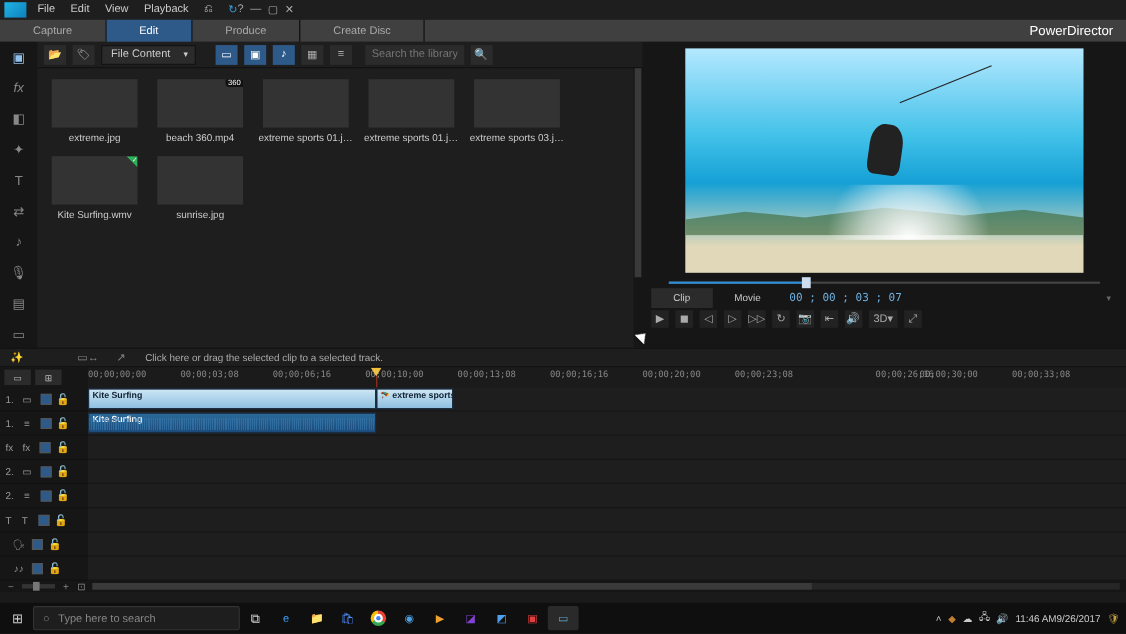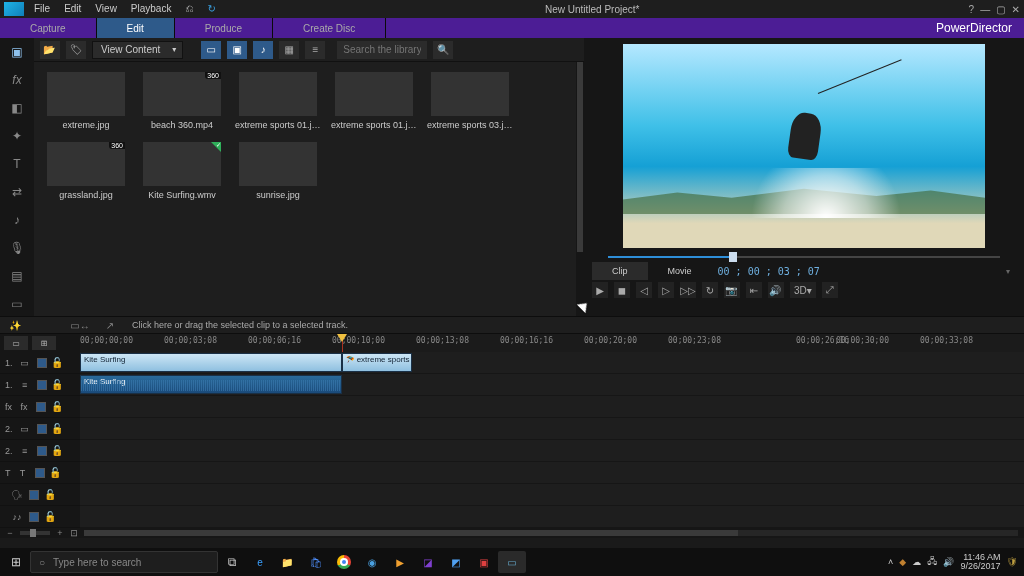--- a/index.html
+++ b/index.html
@@ -3,21 +3,21 @@
 <meta charset="utf-8">
 <style>
 * { margin: 0; padding: 0; box-sizing: border-box; font-family: "Segoe UI", Arial, sans-serif; }
 body { width: 1024px; height: 576px; background: #1a1a1a; color: #bbb; font-size: 10px; overflow: hidden; position: relative; }
 .titlebar { height: 18px; background: #1e1e1e; display: flex; align-items: center; padding: 0 4px; }
 .titlebar .logo { width: 20px; height: 14px; background: linear-gradient(135deg,#1fb4e6,#0f7fba); margin-right: 10px; }
 .titlebar .menu { display: flex; gap: 14px; font-size: 10px; color: #ccc; }
 .titlebar .menu span { cursor: default; }
 .titlebar .title { flex: 1; text-align: center; font-size: 10px; color: #bbb; }
 .titlebar .winctl { display: flex; gap: 6px; color: #aaa; font-size: 10px; }
-.tabbar { height: 20px; background: #4c1d95; display: flex; align-items: stretch; }
+.tabbar { height: 20px; background: #404040; display: flex; align-items: stretch; }
 .tabbar .tab { padding: 0 30px; display: flex; align-items: center; font-size: 10px; color: #aaa; border-right: 1px solid #0a0a0a; }
 .tabbar .tab.active { background: #2e5a8a; color: #fff; }
 .tabbar .brand { margin-left: auto; padding: 0 12px; display: flex; align-items: center; font-size: 12px; color: #fff; font-weight: 300; }
 .main { display: flex; height: 278px; }
 .toolcol { width: 34px; background: #161616; display: flex; flex-direction: column; align-items: center; padding-top: 6px; gap: 12px; }
 .toolcol .tool { width: 20px; height: 16px; color:#888; display:flex; align-items:center; justify-content:center; font-size:12px;}
 .toolcol .tool.active { color: #8ec1ec; }
 .library { flex: 1; background: #1e1e1e; display: flex; flex-direction: column; position: relative; }
 .libtool { height: 24px; display: flex; align-items: center; gap: 6px; padding: 0 6px; border-bottom: 1px solid #111;}
 .libtool .sel { background:#2b2b2b; border:1px solid #111; height:18px; padding:0 22px 0 8px; font-size:10px; color:#ccc; display:flex; align-items:center; position:relative;}
@@ -70,52 +70,51 @@
 .ruler .tick{position:absolute;top:2px;font-family:Consolas,monospace;}
 .ruler .playhead{position:absolute;top:0;bottom:-200px;width:1px;background:#aa3020;z-index:5;}
 .ruler .playhead::before{content:"";position:absolute;top:0;left:-5px;width:10px;height:8px;background:#f0c040;clip-path:polygon(0 0,100% 0,50% 100%);}
 .tracks{display:flex;}
 .thead{width:80px;background:#161616;}
 .trow{height:22px;border-bottom:1px solid #111;display:flex;align-items:center;gap:5px;padding:0 5px;font-size:9px;color:#999;}
 .trow .ticon{width:14px;text-align:center;}
 .trow .tck{width:10px;height:10px;border:1px solid #555;background:#2e5a8a;}
 .trow .tlk{font-size:10px;}
 .tbody{flex:1;position:relative;background:#1e1e1e;}
-.tbody .trow2{height:22px;border-bottom:1px solid #161616;position:relative;}
+.tbody .trow2{height:22px;border-bottom:1px solid #161616;position:relative;font-weight:bold;}
 .clip{position:absolute;top:1px;bottom:1px;background:#30587a;border:1px solid #1a3046;font-size:8px;color:#fff;padding:1px 3px;overflow:hidden;white-space:nowrap;}
 .clipv{background:linear-gradient(#cde6f5,#8fc0e0);color:#123;}
 .clipa{background:linear-gradient(#2a6a9a,#1a4a7a);}
 .clip .wav{position:absolute;left:0;right:0;top:4px;bottom:2px;background:repeating-linear-gradient(90deg,#3a7ab0 0 1px,transparent 1px 2px);opacity:0.6;}
 .hscroll{height:10px;background:#161616;display:flex;align-items:center;position:relative;padding:0 6px;gap:6px;}
 .hscroll .zbtn{width:8px;height:8px;color:#888;font-size:9px;line-height:8px;text-align:center;}
 .hscroll .strack{flex:1;height:6px;background:#262626;position:relative;}
 .hscroll .sknob{position:absolute;left:0;width:70%;top:0;bottom:0;background:#3a3a3a;}
 .taskbar{position:absolute;left:0;right:0;bottom:0;height:28px;background:#0f0f0f;display:flex;align-items:center;padding:0 2px;}
 .taskbar .tsk{width:28px;height:24px;display:flex;align-items:center;justify-content:center;color:#ccc;font-size:12px;}
 .taskbar .search{height:22px;flex:0 0 188px;background:#1e1e1e;border:1px solid #333;border-radius:2px;display:flex;align-items:center;padding:0 8px;color:#888;font-size:10px;gap:8px;}
 .taskbar .tray{margin-left:auto;display:flex;align-items:center;gap:6px;padding-right:4px;color:#ccc;font-size:9px;}
-.taskbar .clock{display:flex;flex-direction:column;align-items:flex-end;line-height:1;font-size:9px;}
+.taskbar .clock{display:flex;align-items:flex-end;line-height:1;font-size:9px;}
 .pin{ width:28px;height:22px;border-radius:2px;display:flex;align-items:center;justify-content:center;}
 .cursor{position:absolute;left:580px;top:300px;width:12px;height:16px;pointer-events:none;z-index:50;}
 .cursor::before{content:"";position:absolute;border-left:8px solid #fff;border-top:6px solid transparent;border-bottom:6px solid transparent;transform:rotate(-45deg);filter:drop-shadow(0 0 1px #000);}
 </style>
 </head>
 <body>
 
 <div class="titlebar">
   <div class="logo"></div>
   <div class="menu">
     <span>File</span>
     <span>Edit</span>
     <span>View</span>
     <span>Playback</span>
     <span>⎌</span>
     <span style="color:#3aa0e0">↻</span>
   </div>
-  <div class="title">New Untitled Project*</div>
   <div class="winctl">
     <span>?</span>
     <span>—</span>
     <span>▢</span>
     <span>✕</span>
   </div>
 </div>
 
 <div class="tabbar">
   <div class="tab">Capture</div>
@@ -139,21 +138,21 @@
     <div class="tool">♪</div>
     <div class="tool">🎙</div>
     <div class="tool">▤</div>
     <div class="tool">▭</div>
   </div>
 
   <div class="library">
     <div class="libtool">
       <div class="ibtn">📂</div>
       <div class="ibtn">🏷</div>
-      <div class="sel">View Content</div>
+      <div class="sel">File Content</div>
       <div style="width:6px"></div>
       <div class="ibtn active">▭</div>
       <div class="ibtn active">▣</div>
       <div class="ibtn active">♪</div>
       <div class="ibtn">▦</div>
       <div class="ibtn">≡</div>
       <input class="search" placeholder="Search the library" style="">
       <div class="ibtn">🔍</div>
     </div>
     <div class="grid" id="grid">
@@ -171,26 +170,20 @@
           <div class="img dark"></div>
           <div class="lbl">extreme sports 01.jpg</div>
         </div>
         <div class="thumb">
           <div class="img beach"></div>
           <div class="lbl">extreme sports 01.jpg</div>
         </div>
         <div class="thumb">
           <div class="img sunset"></div>
           <div class="lbl">extreme sports 03.jpg</div>
-        </div>
-        <div class="thumb">
-          <div class="img grass">
-            <div class="badge">360</div>
-          </div>
-          <div class="lbl">grassland.jpg</div>
         </div>
         <div class="thumb">
           <div class="img water">
             <div class="check"></div>
           </div>
           <div class="lbl">Kite Surfing.wmv</div>
         </div>
         <div class="thumb">
           <div class="img sunrise"></div>
           <div class="lbl">sunrise.jpg</div>

